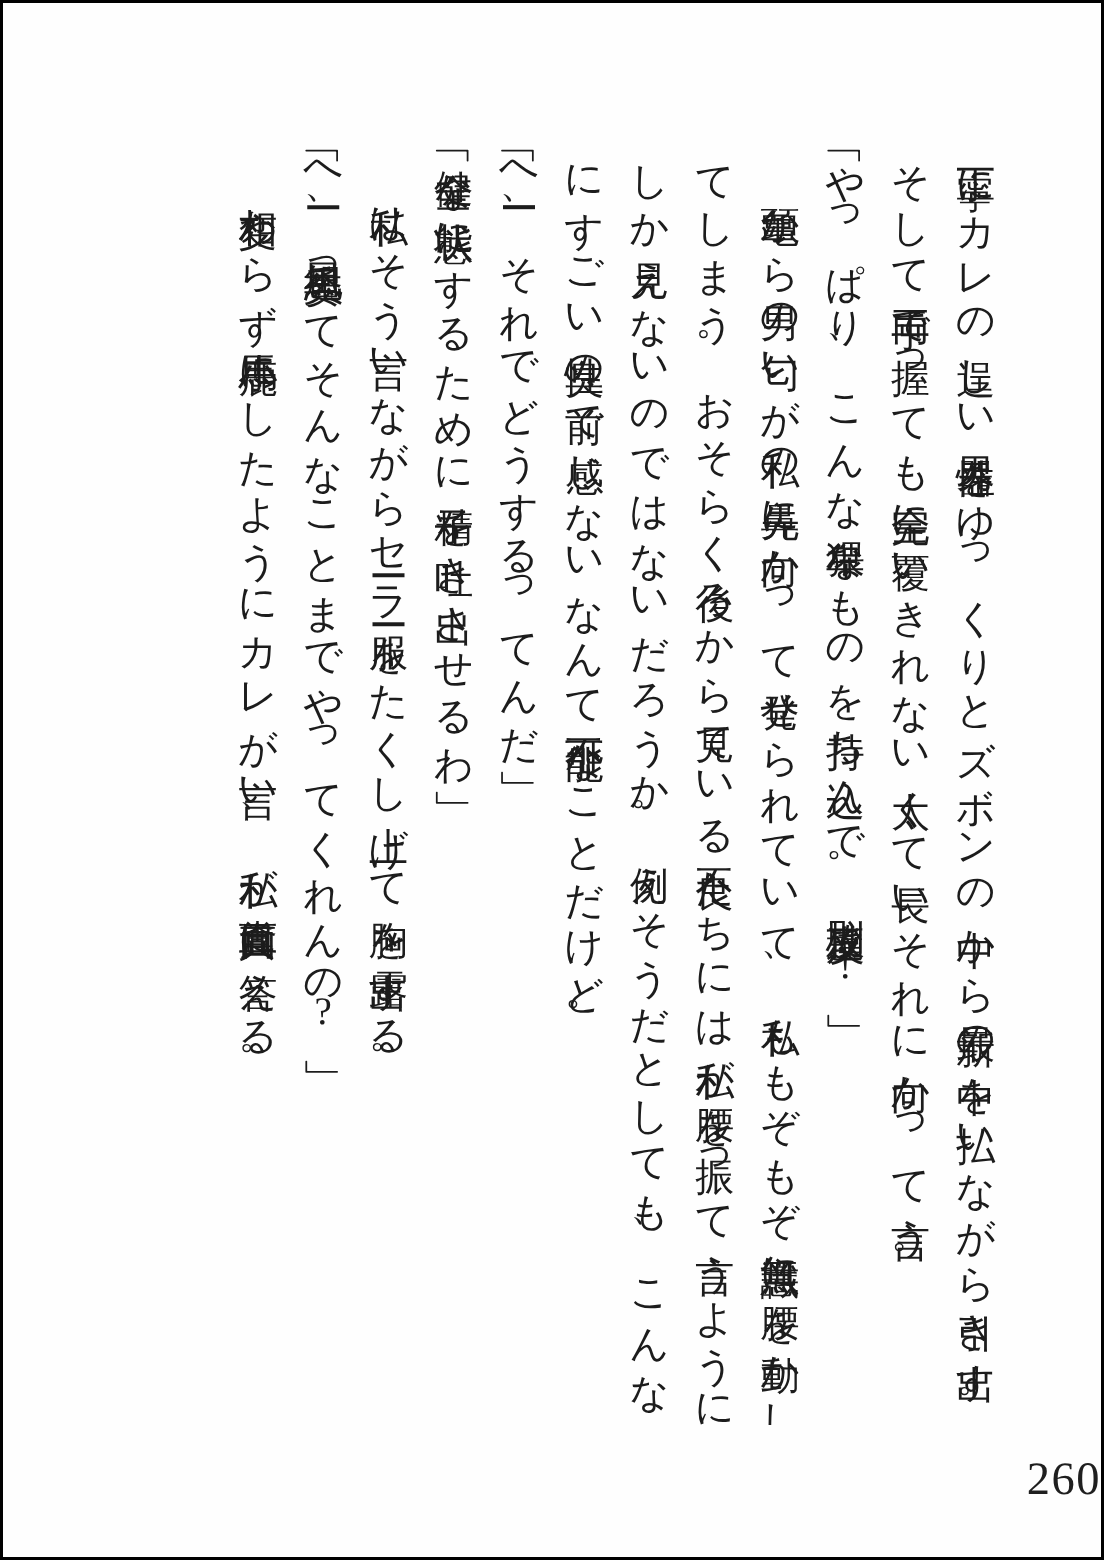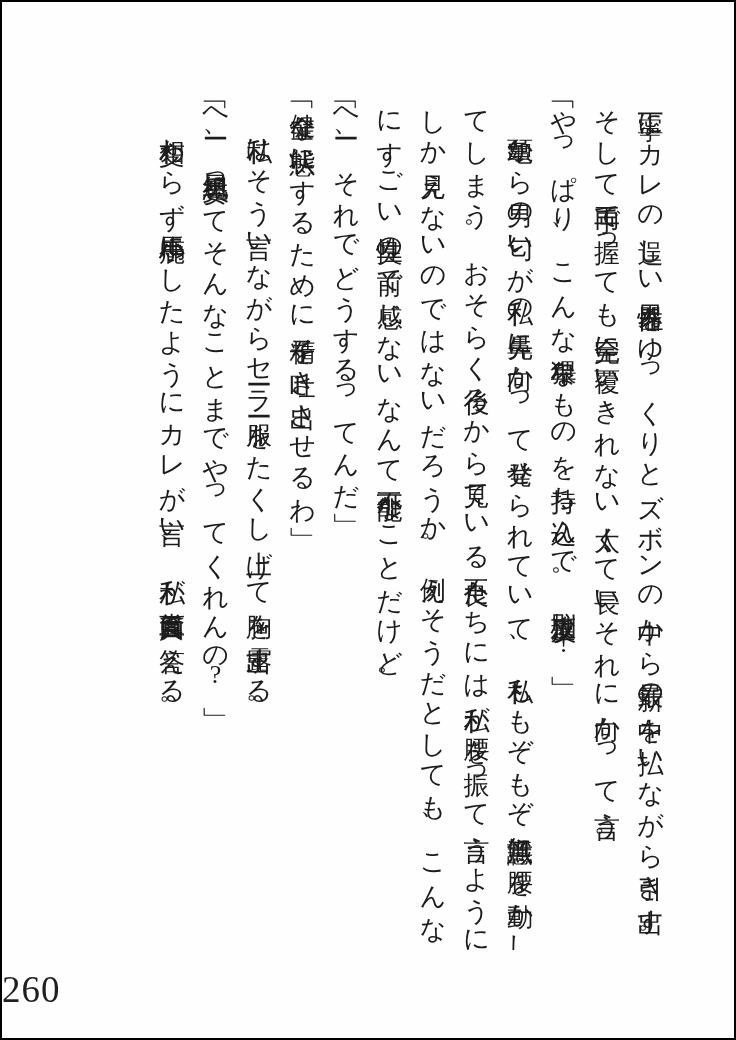--- a/index.html
+++ b/index.html
@@ -41,22 +41,22 @@
     text-indent: 1em;
   }
   .vtext p.indent-dialogue {
     text-indent: 0;
   }
   .page-number {
     position: absolute;
     left: 0;
     top: 966px;
     width: 100%;
-    text-align: left;
-    font-size: 37px;
+    text-align: right;
+    font-size: 31px;
     letter-spacing: 1px;
     color: #1f1f1f;
     font-family: "Liberation Serif", "DejaVu Serif", serif;
   }
 </style>
 </head>
 <body>
 
 <div class="page">
   <div class="vtext">

